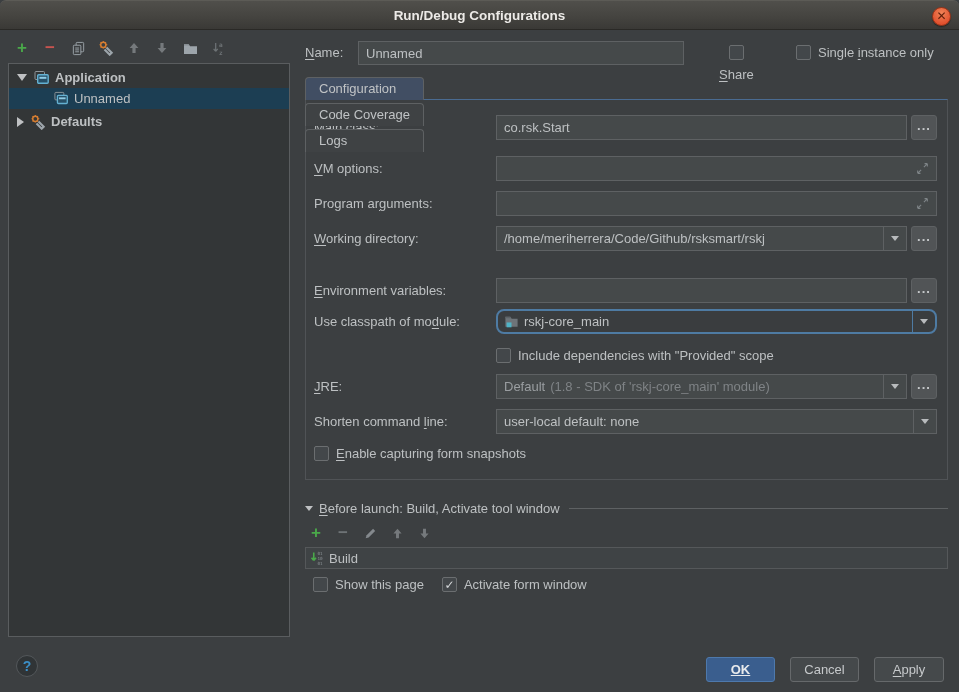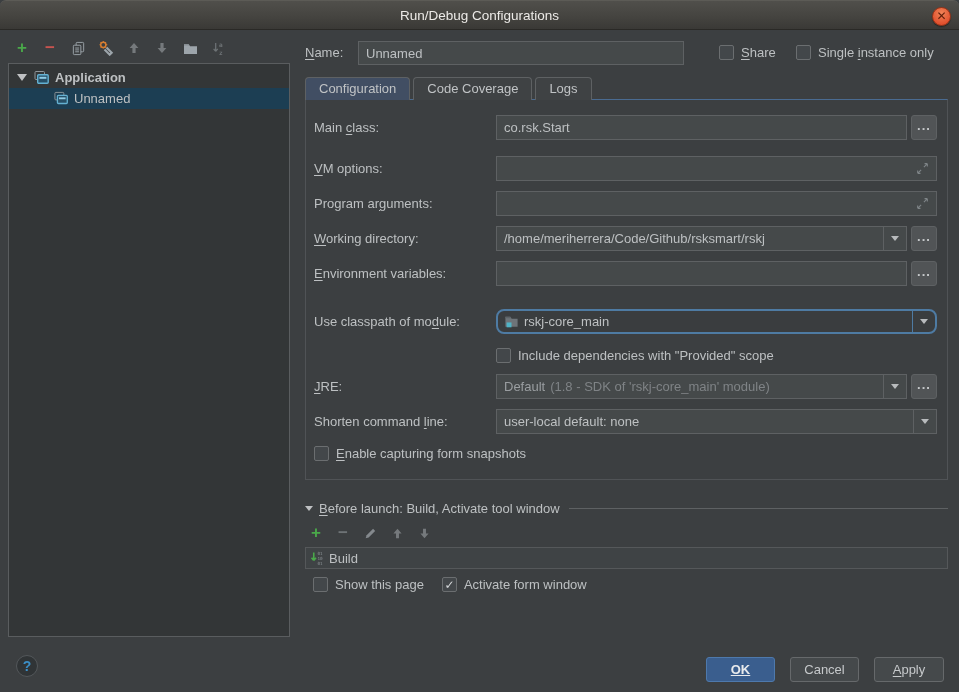--- a/index.html
+++ b/index.html
@@ -11,21 +11,21 @@
   }
   
   .titlebar {
     position:absolute; top:0; left:0; right:0; height:30px;
     background:linear-gradient(#504f4b,#454440 55%,#3a3936);
     border-bottom:1px solid #2a2926; border-top:1px solid #5c5b56;
     border-radius:6px 6px 0 0;
   }
   .title-text {
     position:absolute; left:0; right:0; top:0; line-height:29px; text-align:center;
-    color:#ECEAE7; font-weight:normal; font-size:13.5px;
+    color:#ECEAE7; font-weight:bold; font-size:13.5px;
   }
   .close-btn {
     position:absolute; right:8px; top:6px; width:19px; height:19px; border-radius:50%;
     background:radial-gradient(circle at 50% 30%, #f08357, #e25330 70%, #cf4424);
     border:1px solid #9c3317; color:#5d1d09; font-weight:bold; font-size:12px;
     text-align:center; line-height:17px; cursor:default;
     box-shadow:0 1px 1px rgba(0,0,0,.4);
   }
   
   .left-toolbar { position:absolute; left:14px; top:38px; height:20px; display:flex; gap:12px; align-items:center; }
@@ -46,24 +46,24 @@
   .bold { font-weight:bold; }
   .indent1 { margin-left:24px; }
   
   .name-row { position:absolute; left:305px; top:41px; height:24px; width:642px; }
   .name-row label { position:absolute; left:0; top:4px; }
   .name-field {
     position:absolute; left:53px; top:0; width:326px; height:24px;
     background:#45494A; border:1px solid #5E6163; color:#BDC0C2;
     font:13px "Liberation Sans",sans-serif; padding:0 7px; outline:none;
   }
-  .hdr-cb-share { position:absolute; left:414px; top:4px; }
+  .hdr-cb-share { position:absolute; left:414px; top:4px;flex-direction:column; }
   .hdr-cb-single { position:absolute; left:491px; top:4px; }
   
-  .tabs { position:absolute; left:305px; top:77px; display:flex; gap:3px; height:23px; z-index:2; }
+  .tabs { position:absolute; left:305px; top:77px; display:flex; gap:3px; height:23px; z-index:2;flex-direction:column; }
   .tab {
     padding:3px 13px 4px; background:#3F4244; border:1px solid #5E6163; border-bottom:none;
     border-radius:4px 4px 0 0; color:#C0C3C5; cursor:default;
   }
   .tab.selected { background:#414E63; }
   
   .cfg-panel {
     position:absolute; left:305px; top:99px; width:643px; height:381px;
     border:1px solid #505356; border-top:1px solid #4A6B91;
   }
@@ -197,20 +197,31 @@
     <div class="tree-row selected">
       <span class="indent1" style="margin-left:44px;">
         <svg viewBox="0 0 17 16" width="16" height="15">
             <rect x="2" y="1.5" width="9.5" height="8" rx="1" fill="none" stroke="#8F969B"></rect>
             <rect x="4.7" y="4.7" width="10.5" height="8.6" rx="1" fill="#274F66" stroke="#64B1D2" stroke-width="1.4"></rect>
             <rect x="6.4" y="6.8" width="7" height="2" fill="#8FCBE4"></rect>
           </svg>
       </span>
       <span class="tree-label">Unnamed</span>
     </div>
+    <div class="tree-row" style="margin-top:2px;">
+      <span class="twisty closed"></span>
+      <span>
+        <svg viewBox="0 0 16 16" width="16" height="16">
+            <path d="M8.5 7.5l5.2 5.2-2 2-5.2-5.2" stroke="#9DA5AB" stroke-width="2.1" fill="none"></path>
+            <circle cx="5.3" cy="4.8" r="2.6" fill="none" stroke="#D77E32" stroke-width="1.5"></circle>
+            <path d="M5.3 1v1.3M5.3 7.3v1.3M1.5 4.8h1.3M8 4.8h1.3M2.6 2.1l.9.9M7.1 6.6l.9.9M8 2.1l-.9.9M2.6 7.5l.9-.9" stroke="#D77E32" stroke-width="1.1"></path>
+          </svg>
+      </span>
+      <span class="tree-label bold">Defaults</span>
+    </div>
   </div>
 
   <div class="name-row">
     <label><u>N</u>ame:</label>
     <input class="name-field" value="Unnamed" style="">
     <span class="cb hdr-cb-share">
       <span class="cb-box"></span>
       <span><u>S</u>hare</span>
     </span>
     <span class="cb hdr-cb-single">
@@ -265,21 +276,21 @@
         <span class="val">
             <span>/home/meriherrera/Code/Github/rsksmart/rskj</span>
           </span>
         <span class="arrow-btn">
             <span class="darr"></span>
           </span>
       </div>
       <div class="browse-btn">...</div>
     </div>
 
-    <div class="row" style="top:161px;">
+    <div class="row" style="top:178px;">
       <span class="lbl"><u>E</u>nvironment variables:</span>
       <div class="field">
           <span></span>
         </div>
       <div class="browse-btn">...</div>
     </div>
 
     <div class="row" style="top:208px; height:27px;">
       <span class="lbl">Use classpath of mo<u>d</u>ule:</span>
       <div class="combo focused">

